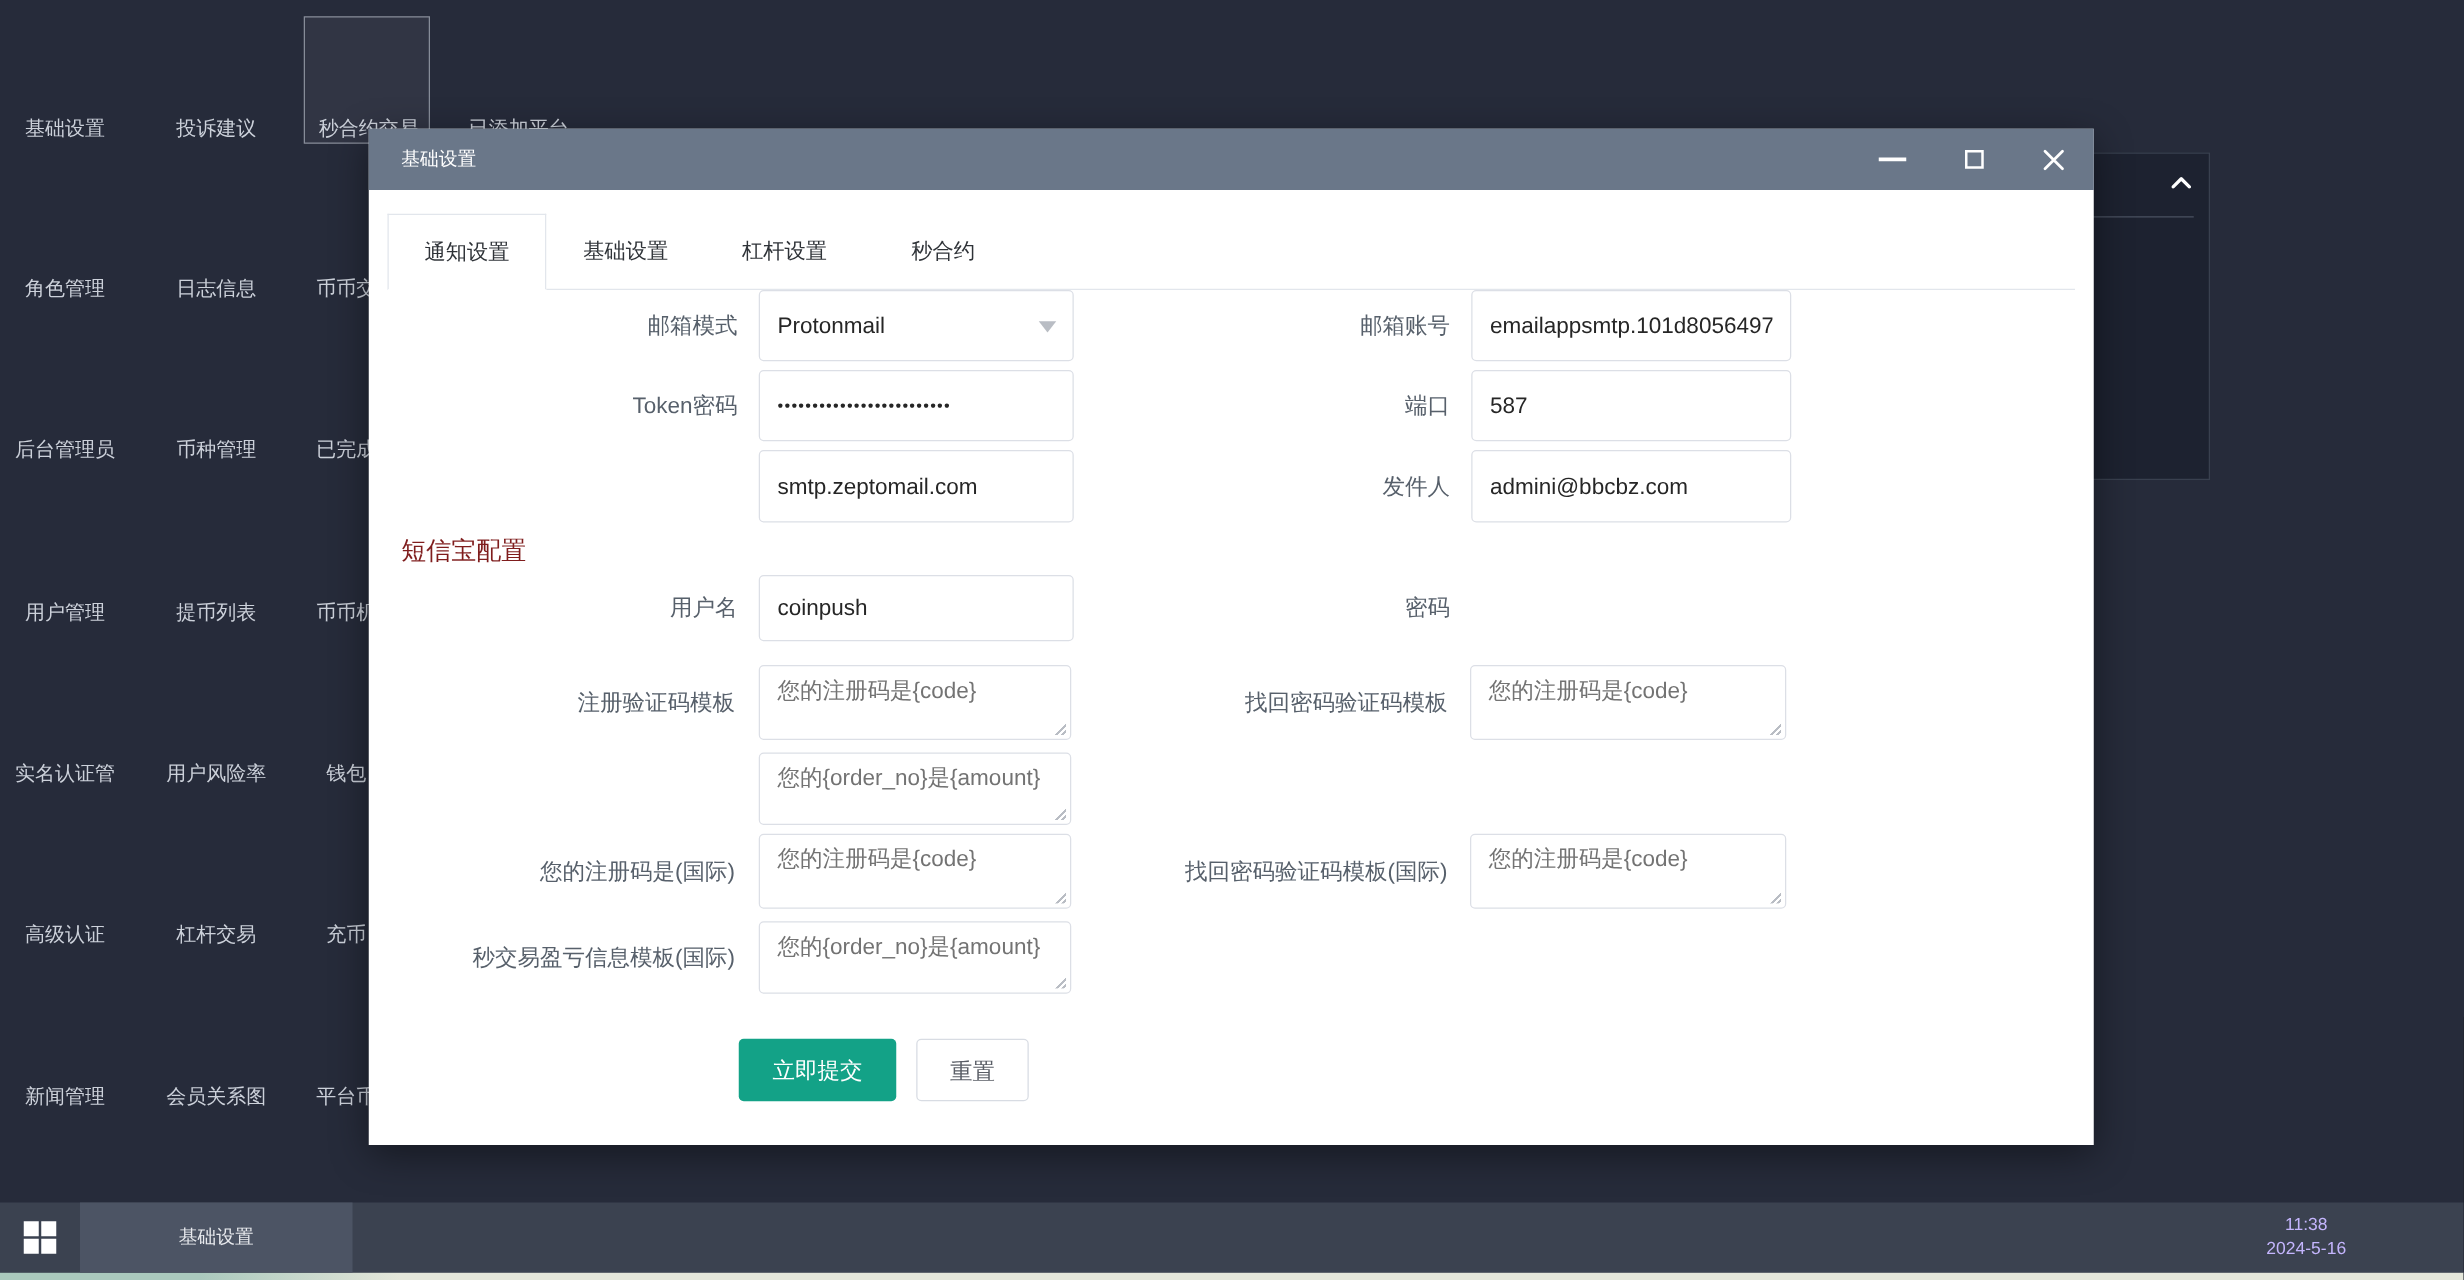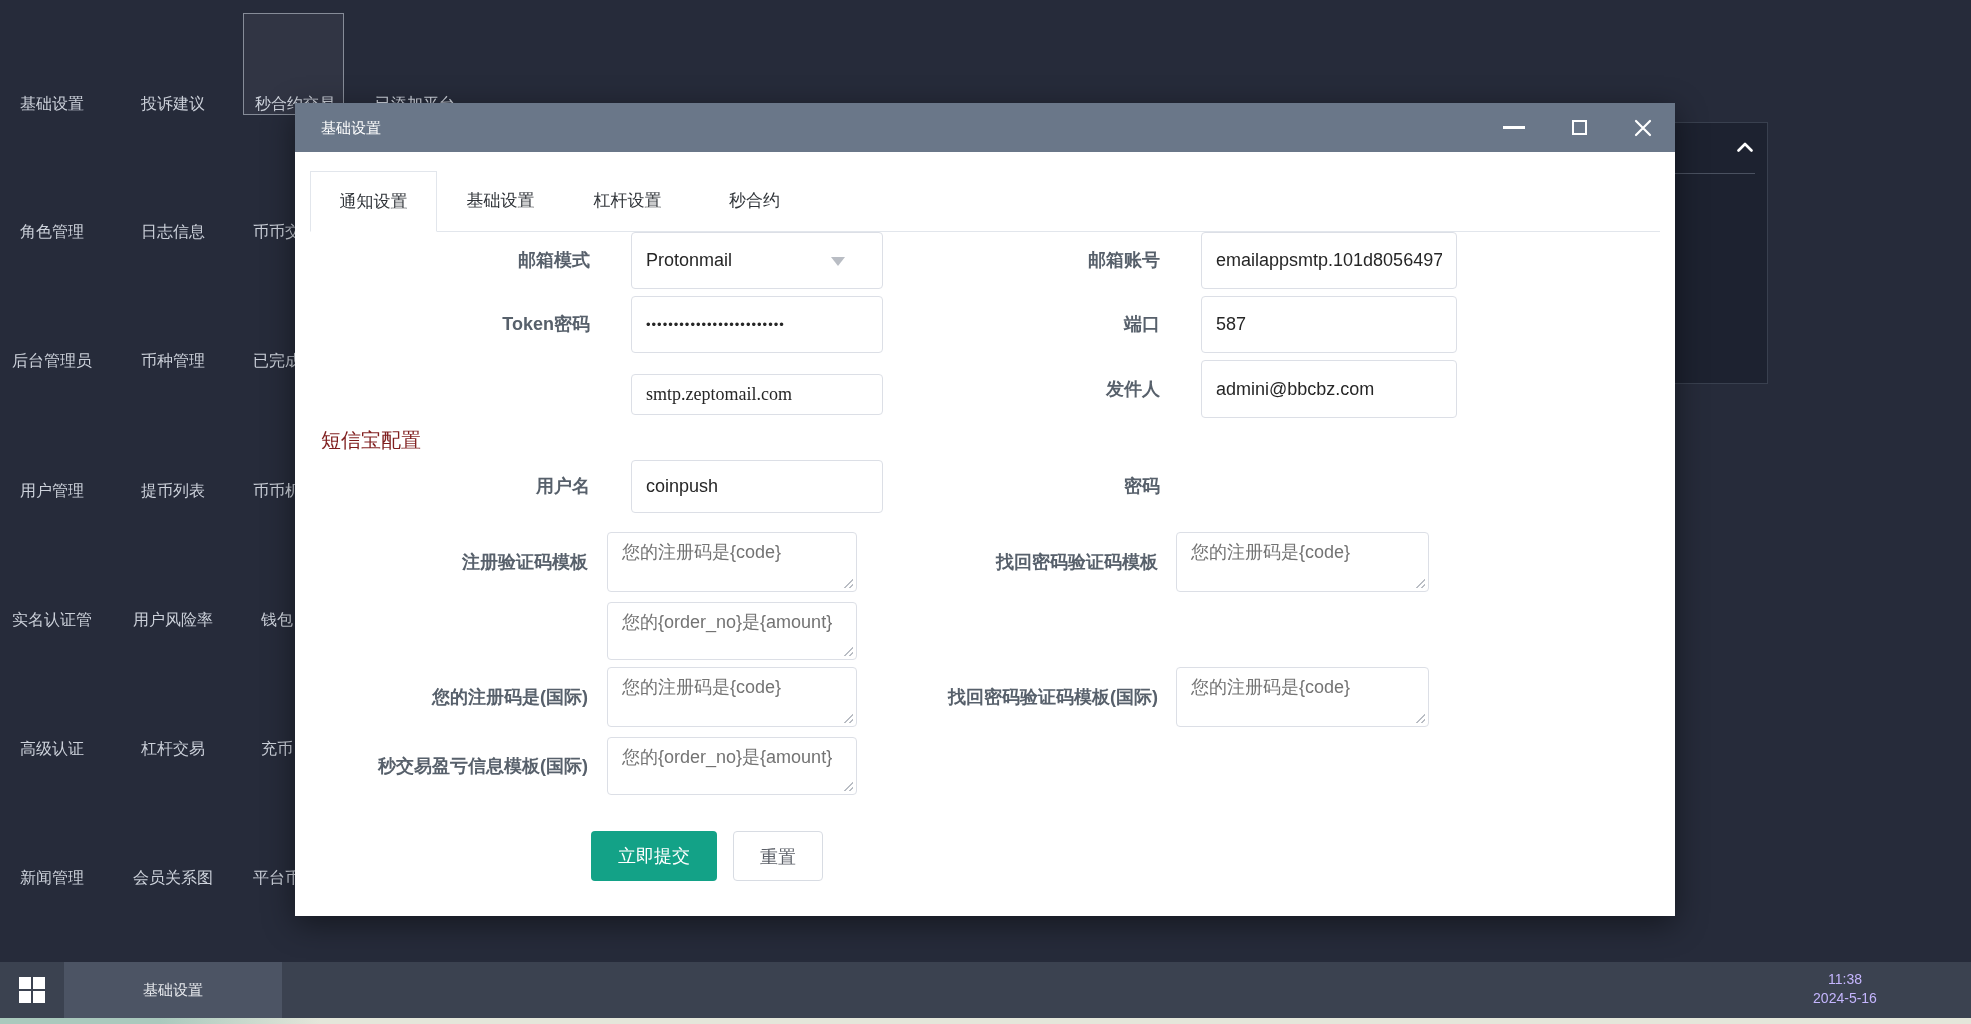--- a/index.html
+++ b/index.html
@@ -29,23 +29,23 @@
   .minbar{width:22px;height:3px;background:#fff;}
   .maxsq{width:15px;height:15px;border:2px solid #fff;}
 
   
   #tabs{position:absolute;left:15px;right:15px;top:68px;height:61px;border-bottom:1px solid #e2e6ec;}
   .tab{position:relative;float:left;width:127px;height:60px;line-height:60px;text-align:center;
     font-size:17px;color:#2f3338;cursor:pointer;}
   .tab.active{height:61px;background:#fff;border:1px solid #e2e6ec;border-bottom:1px solid #fff;z-index:1;}
 
   
-  .flabel{position:absolute;text-align:right;font-size:18px;color:#57606b;white-space:nowrap;font-weight:bold;}
+  .flabel{position:absolute;text-align:right;font-size:18px;color:#57606b;white-space:nowrap;}
   .finput{position:absolute;border:1px solid #dcdfe6;border-radius:4px;padding:0 14px;
-    font-size:18px;color:#262626;background:#fff;outline:none;width:252px;height:57px;margin-left:24px;}
+    font-size:18px;color:#262626;background:#fff;outline:none;width:252px;height:57px;}
   .finput.small{height:53px;}
   .ta{position:absolute;border:1px solid #dcdfe6;border-radius:4px;background:#fff;}
   .ta textarea{position:absolute;left:0;top:0;width:100%;height:100%;border:none;resize:none;
     outline:none;padding:8px 14px;font-size:18px;color:#737373;line-height:22px;background:transparent;}
   .grip{position:absolute;right:3px;bottom:3px;width:11px;height:11px;
     background:repeating-linear-gradient(135deg,transparent 0 2px,#b9bdc4 2px 3.5px);
     clip-path:polygon(100% 0,100% 100%,0 100%);pointer-events:none;}
   .caret{position:absolute;right:14px;top:50%;margin-top:-4px;width:0;height:0;
     border-left:7px solid transparent;border-right:7px solid transparent;border-top:9px solid #b9bdc4;}
   #sms-title{position:absolute;left:26px;top:324px;font-size:20px;color:#7f1d1d;}
@@ -134,21 +134,21 @@
       <span class="caret"></span>
     </div>
     <label class="flabel" style="left:665px;top:129px;width:200px;line-height:57px">邮箱账号</label>
     <input class="finput" style="left: 882px; top: 129px; width: 256px;" value="emailappsmtp.101d8056497">
 
     <label class="flabel" style="left:95px;top:193px;width:200px;line-height:57px">Token密码</label>
     <input class="finput" style="left: 312px; top: 193px; font-size: 13px; letter-spacing: 1px;" value="•••••••••••••••••••••••••">
     <label class="flabel" style="left:665px;top:193px;width:200px;line-height:57px">端口</label>
     <input class="finput" style="left: 882px; top: 193px; width: 256px;" value="587">
 
-    <input class="finput" style="left: 312px; top: 271px; height: 41px; font-family: Liberation Serif, serif;" value="smtp.zeptomail.com">
+    <input class="finput" style="left: 312px; top: 257px; height: 58px;" value="smtp.zeptomail.com">
     <label class="flabel" style="left:665px;top:257px;width:200px;line-height:58px">发件人</label>
     <input class="finput" style="left: 882px; top: 257px; width: 256px; height: 58px;" value="admini@bbcbz.com">
 
     <div id="sms-title">短信宝配置</div>
 
     <label class="flabel" style="left:95px;top:357px;width:200px;line-height:53px">用户名</label>
     <input class="finput small" style="left: 312px; top: 357px;" value="coinpush">
     <label class="flabel" style="left:665px;top:357px;width:200px;line-height:53px">密码</label>
 
     <label class="flabel" style="left:45px;top:429px;width:248px;line-height:60px">注册验证码模板</label>

